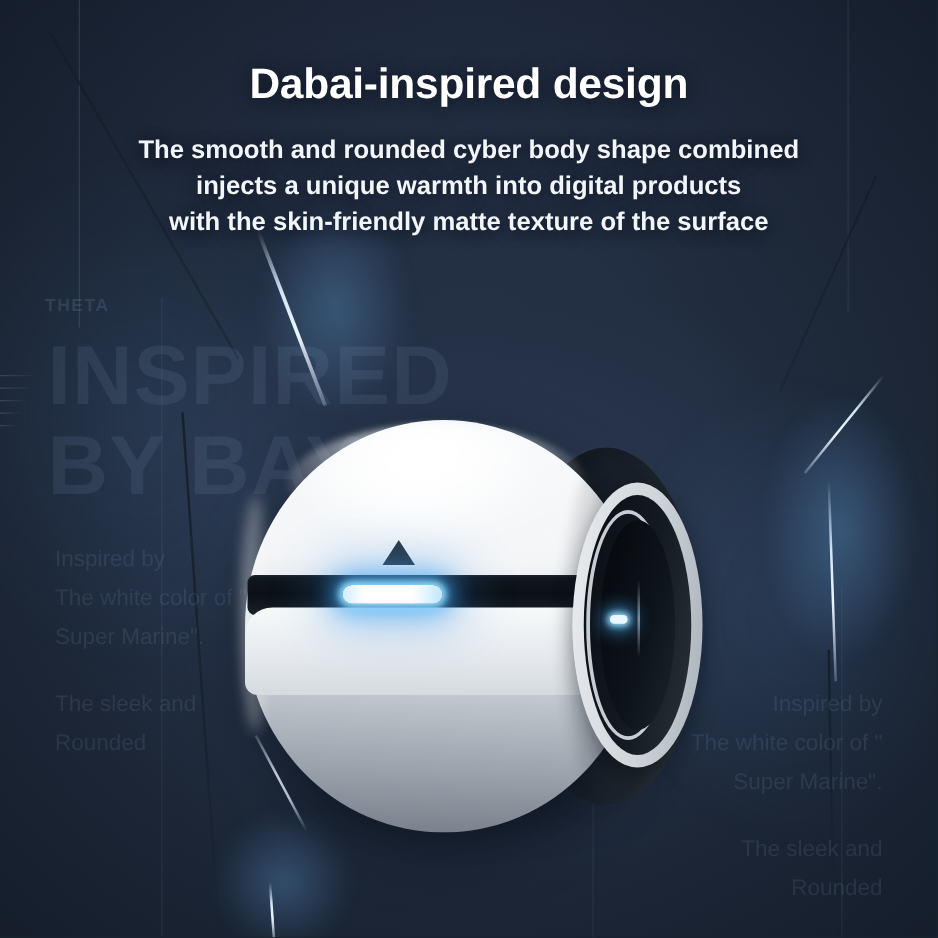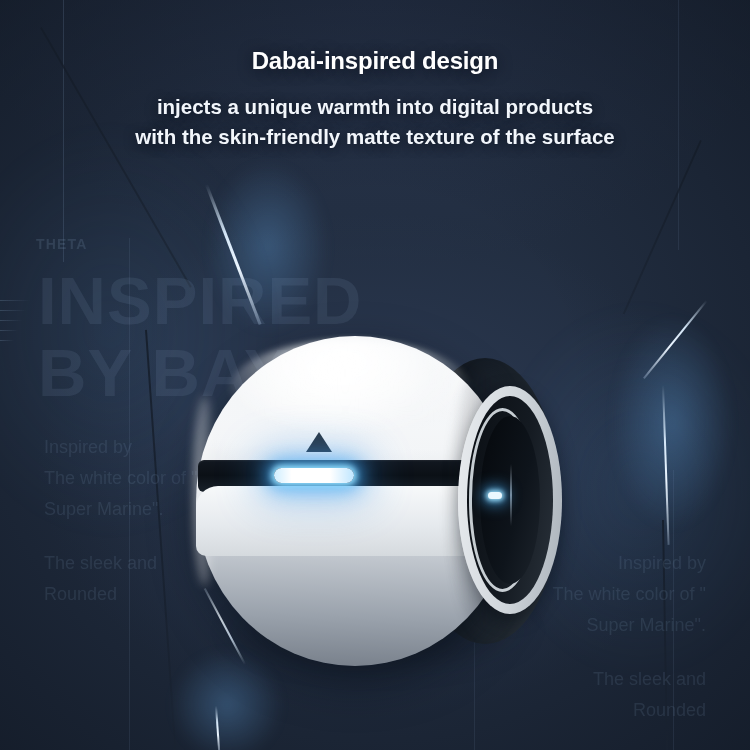--- a/index.html
+++ b/index.html
@@ -88,21 +88,21 @@
   }
   .caption.right{text-align:right;}
 
   
   .copy{
     position:absolute;left:0;right:0;top:46px;
     text-align:center;
     z-index:6;
   }
   .headline{
-    font-size:24px;line-height:1.27;font-weight:700;
+    font-size:34px;line-height:1.27;font-weight:700;
     color:#ffffff;
     letter-spacing:-.2px;
     text-shadow:0 2px 14px rgba(8,14,24,.75);
     margin:0;
   }
   .subcopy{
     margin:16px auto 0;
     max-width:660px;
     font-size:20.5px;line-height:1.42;font-weight:600;
     color:#f2f6fb;
@@ -319,18 +319,19 @@
       <div class="ring-rim"></div>
       <div class="ring-core"></div>
       <div class="ring-streak"></div>
       <div class="ring-dot"></div>
     </div>
   </div>
 
   <div class="copy">
     <h1 class="headline">Dabai-inspired design</h1>
     <div class="subcopy">
+      <div>The smooth and rounded cyber body shape combined</div>
       <div>injects a unique warmth into digital products</div>
       <div>with the skin-friendly matte texture of the surface</div>
     </div>
   </div>
 
 </div>
 
 </body></html>

